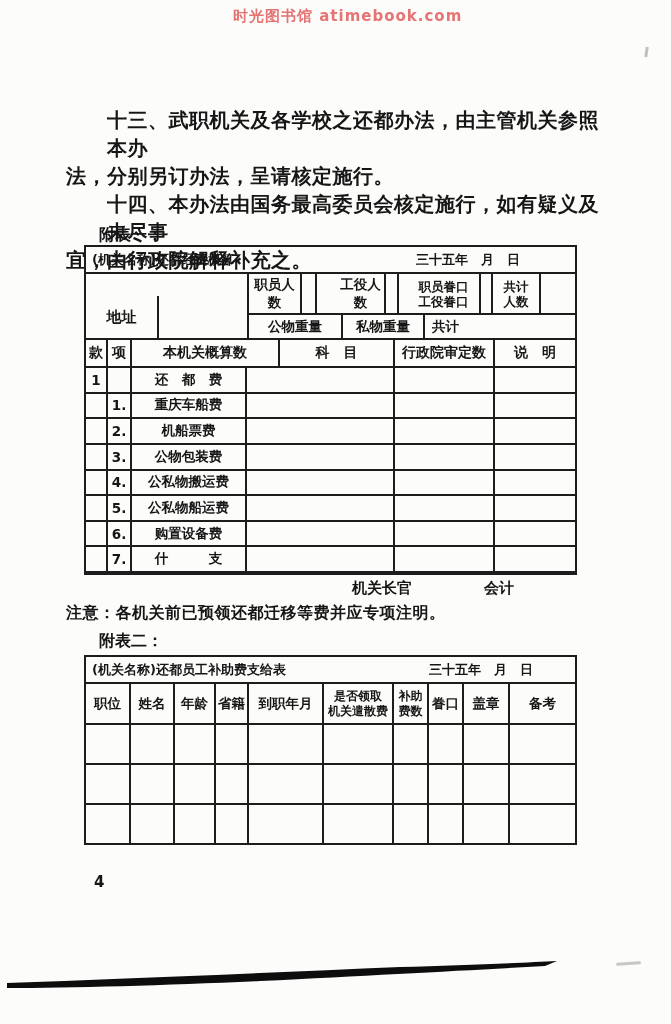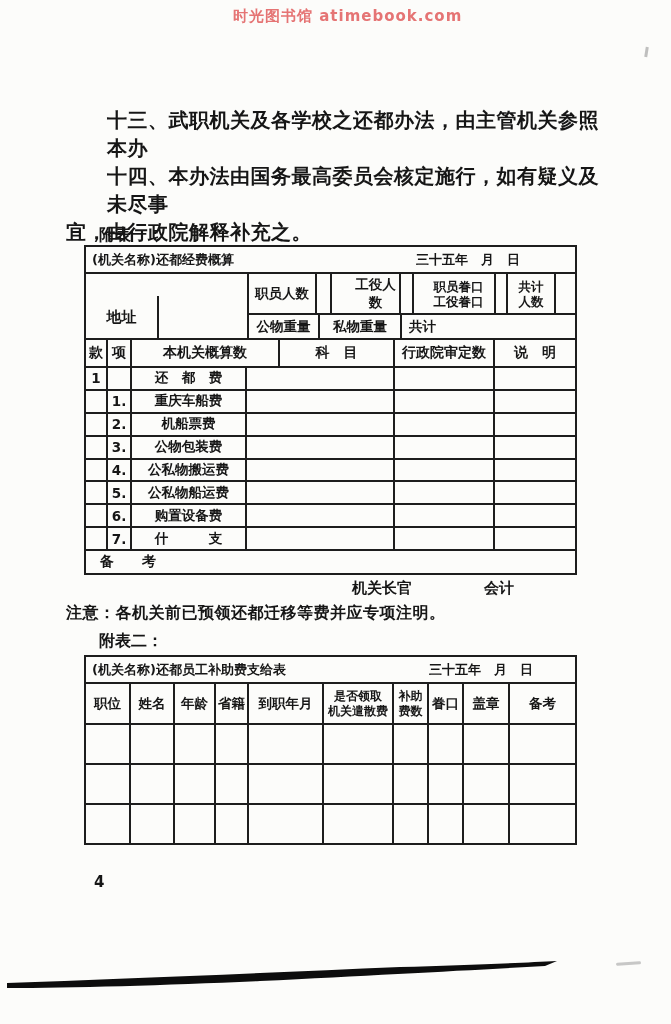--- a/index.html
+++ b/index.html
@@ -46,23 +46,23 @@
   .t1-blank{width:90px;}
   .t1-inforight{flex:1;display:flex;flex-direction:column;}
   .t1-sub1{height:41px;display:flex;font-size:13.5px;}
   .t1-sub2{flex:1;display:flex;font-size:13.5px;}
   .twoline{flex-direction:column;justify-content:center;font-size:12.5px;line-height:1.2;}
   .t1-total2{justify-content:flex-start;padding-left:7px;}
   .t1-head{height:28px;display:flex;font-size:14px;}
   .t1-body{flex:1;display:flex;flex-direction:column;}
   .t1-row{flex:1;display:flex;font-size:13.5px;}
   .w-k{width:22px;} .w-x{width:24px;} .w-s{width:115px;} .w-a{width:148px;} .w-b{width:100px;}
-  .i-w1{width:68px;} .i-n1{width:15px;} .i-w2{width:69px;padding-left:20px;} .i-n2{width:13px;}
+  .i-w1{width:53px;} .i-n1{width:15px;} .i-w2{width:69px;padding-left:20px;} .i-n2{width:13px;}
   .i-w3{width:73px;margin-left:9px;} .i-n3{width:12px;} .i-w4{width:48px;}
-  .i-g1{width:71px;} .i-g2{width:82px;}
+  .i-g1{width:94px;} .i-g2{width:82px;}
   .t1-remark{height:22px;display:flex;align-items:center;padding-left:14px;font-size:14px;font-weight:bold;}
   
   .t2{left:84px;top:655px;width:493px;height:190px;}
   .t2 .t-titlerow .t-date{padding-right:42px;}
   .t2-head{height:41px;display:flex;font-size:13.5px;}
   .t2-row{flex:1;display:flex;}
   .c0{width:45px;} .c1{width:44px;} .c2{width:41px;} .c3{width:33px;} .c4{width:75px;}
   .c5{width:70px;} .c6{width:35px;} .c7{width:35px;} .c8{width:46px;}
   .t2 .twoline{font-size:12px;}
   
@@ -73,20 +73,21 @@
 </head>
 <body>
 
 <div class="page">
 
   <div class="watermark">时光图书馆 atimebook.com</div>
   <div class="speck-top"></div>
 
   <div class="para">
     <div class="indent">十三、武职机关及各学校之还都办法，由主管机关参照本办</div>
+    <div>法，分别另订办法，呈请核定施行。</div>
     <div class="indent">十四、本办法由国务最高委员会核定施行，如有疑义及未尽事</div>
     <div>宜，由行政院解释补充之。</div>
   </div>
 
   <div class="caption1">附表一：</div>
 
   <div class="tbl t1">
     <div class="t-titlerow bb">
       <span>(机关名称)还都经费概算</span>
       <span class="t-date">三十五年　月　日</span>
@@ -189,21 +190,20 @@
       <div class="t1-row bb">
         <div class="cell br w-k"></div>
         <div class="cell br w-x">7.</div>
         <div class="cell br w-s">什　　　支</div>
         <div class="cell br w-a"></div>
         <div class="cell br w-b"></div>
         <div class="cell fill"></div>
       </div>
     </div>
 
-    <div class="t1-remark">备　　考</div>
   </div>
 
   <div class="signatures">
     <span>机关长官</span>
     <span class="sig2">会计</span>
   </div>
 
   <div class="notice">注意：各机关前已预领还都迁移等费并应专项注明。</div>
 
   <div class="caption2">附表二：</div>

